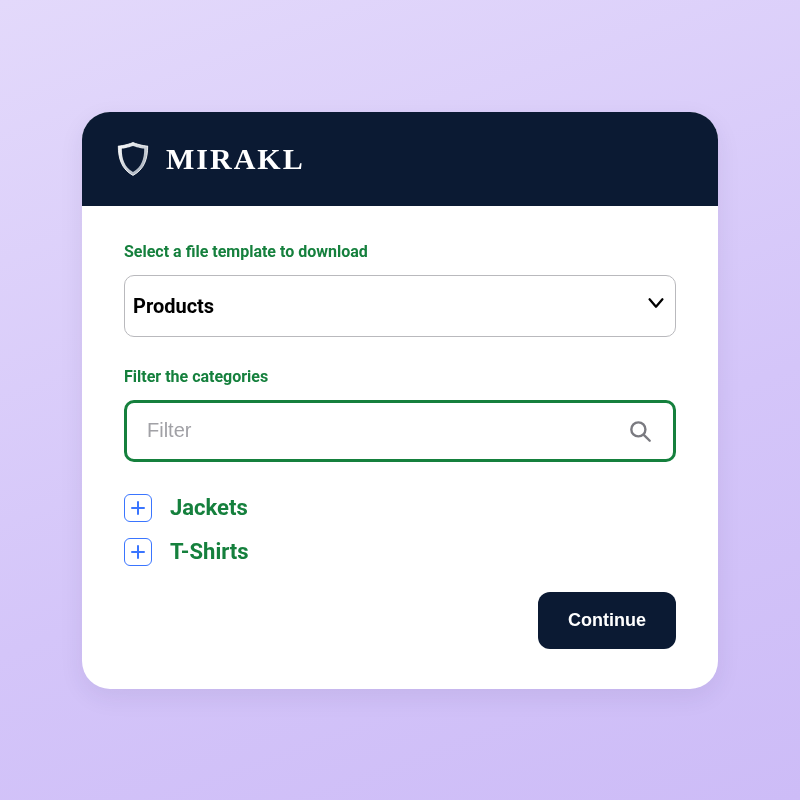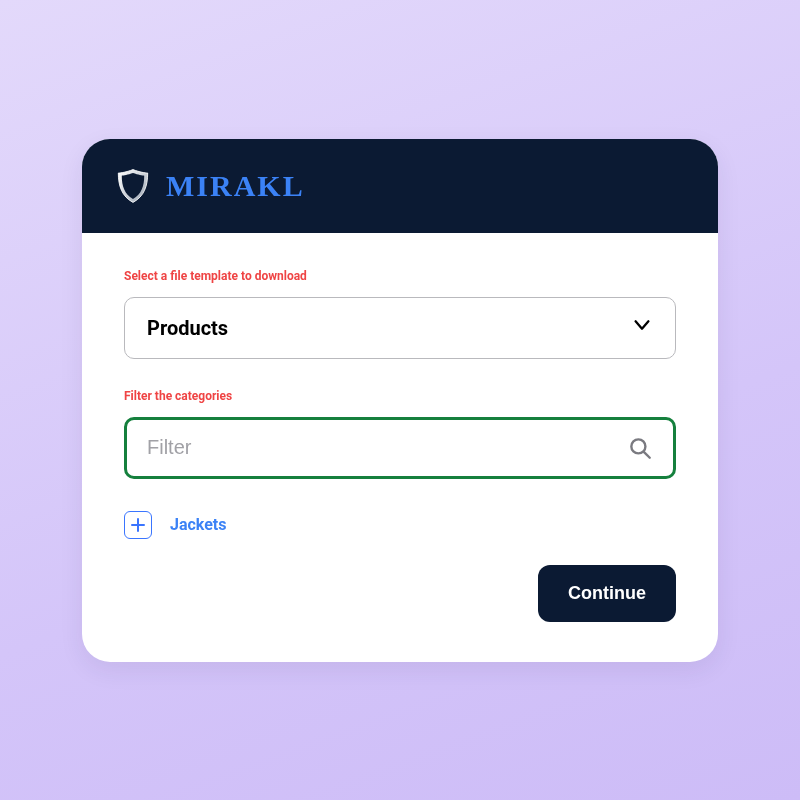--- a/index.html
+++ b/index.html
@@ -21,41 +21,41 @@
   .card-header {
     background: #0b1a33;
     height: 94px;
     display: flex;
     align-items: center;
     padding: 0 32px;
     gap: 14px;
   }
   .logo-mark { display: inline-flex; }
   .logo-text {
-    color: #3b82f6;
+    color: #ffffff;
     font-size: 30px;
     font-weight: 600;
     letter-spacing: 2px;
     font-family: Georgia, 'Times New Roman', serif;
   }
   .card-body {
     padding: 36px 42px 40px 42px;
   }
   .field-label {
-    font-size: 12px;
+    font-size: 16px;
     font-weight: 700;
-    color: #ef4444;
+    color: #15803d;
     margin-bottom: 14px;
   }
   .select-box {
     width: 100%;
     border: 1px solid #b9b9bd;
     border-radius: 10px;
     height: 62px;
-    padding: 0 22px;
+    padding: 0 8px;
     display: flex;
     align-items: center;
     justify-content: space-between;
     font-size: 20px;
     font-weight: 700;
     color: #000;
     background: #fff;
     cursor: pointer;
     margin-bottom: 30px;
   }
@@ -95,23 +95,23 @@
     border-radius: 6px;
     background: #fff;
     display: inline-flex;
     align-items: center;
     justify-content: center;
     color: #3a75ff;
     cursor: pointer;
     padding: 0;
   }
   .cat-label {
-    font-size: 16px;
+    font-size: 22px;
     font-weight: 700;
-    color: #3b82f6;
+    color: #15803d;
   }
   .footer-row {
     display: flex;
     justify-content: flex-end;
   }
   .continue-btn {
     background: #0b1a33;
     color: #fff;
     border: none;
     border-radius: 12px;
@@ -169,20 +169,28 @@
 
     <div class="cat-list">
       <div class="cat-item">
         <button class="expand-btn">
           <svg width="14" height="14" viewBox="0 0 14 14">
             <path d="M7 1 V13 M1 7 H13" stroke="#3a75ff" stroke-width="2" stroke-linecap="round"></path>
           </svg>
         </button>
         <span class="cat-label">Jackets</span>
       </div>
+      <div class="cat-item">
+        <button class="expand-btn">
+          <svg width="14" height="14" viewBox="0 0 14 14">
+            <path d="M7 1 V13 M1 7 H13" stroke="#3a75ff" stroke-width="2" stroke-linecap="round"></path>
+          </svg>
+        </button>
+        <span class="cat-label">T-Shirts</span>
+      </div>
     </div>
 
     <div class="footer-row">
       <button class="continue-btn">Continue</button>
     </div>
 
   </div>
 </div>
 
 </body></html>

